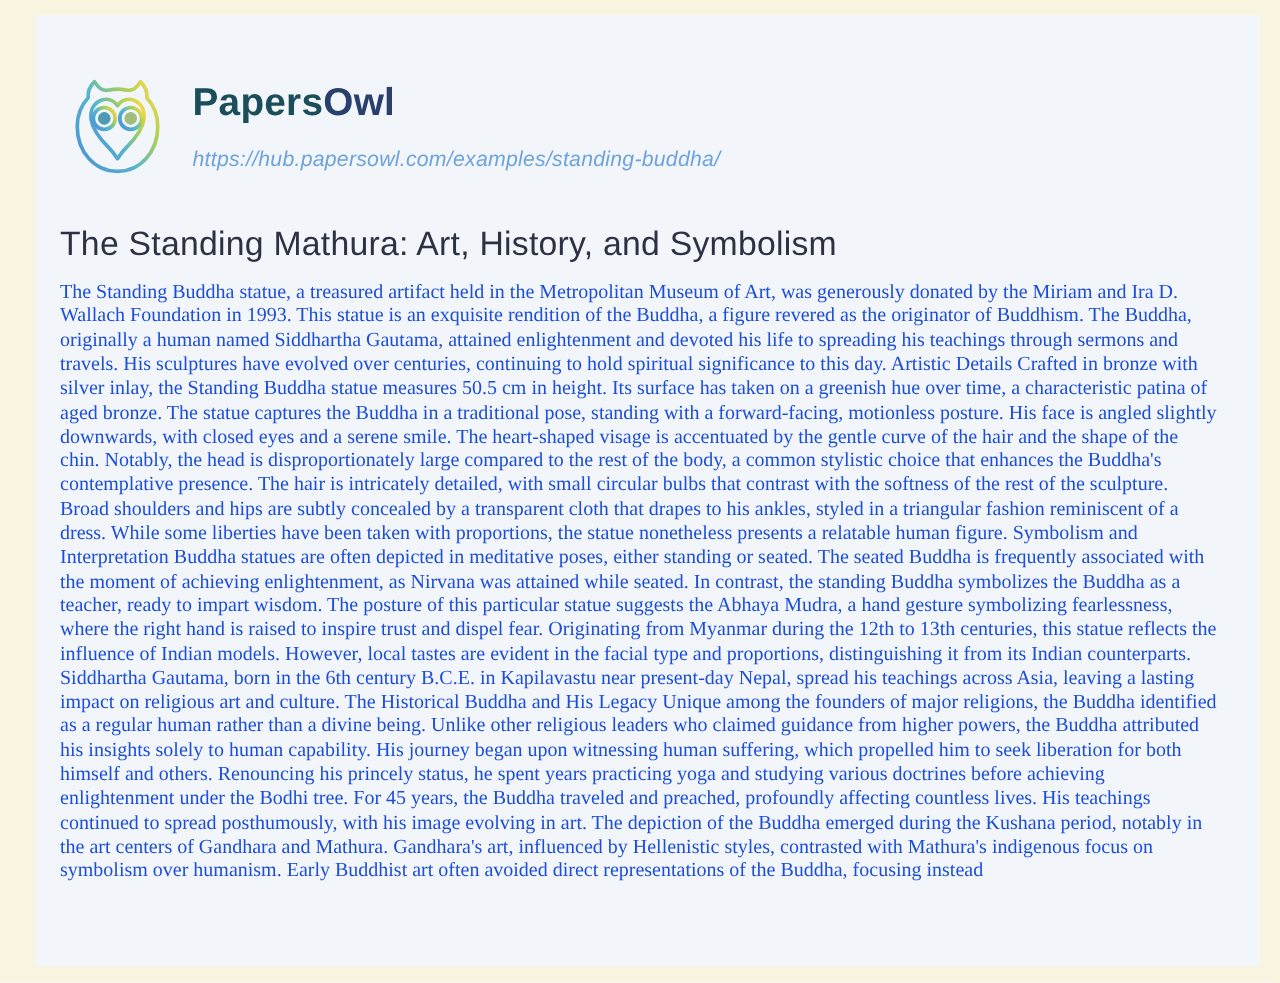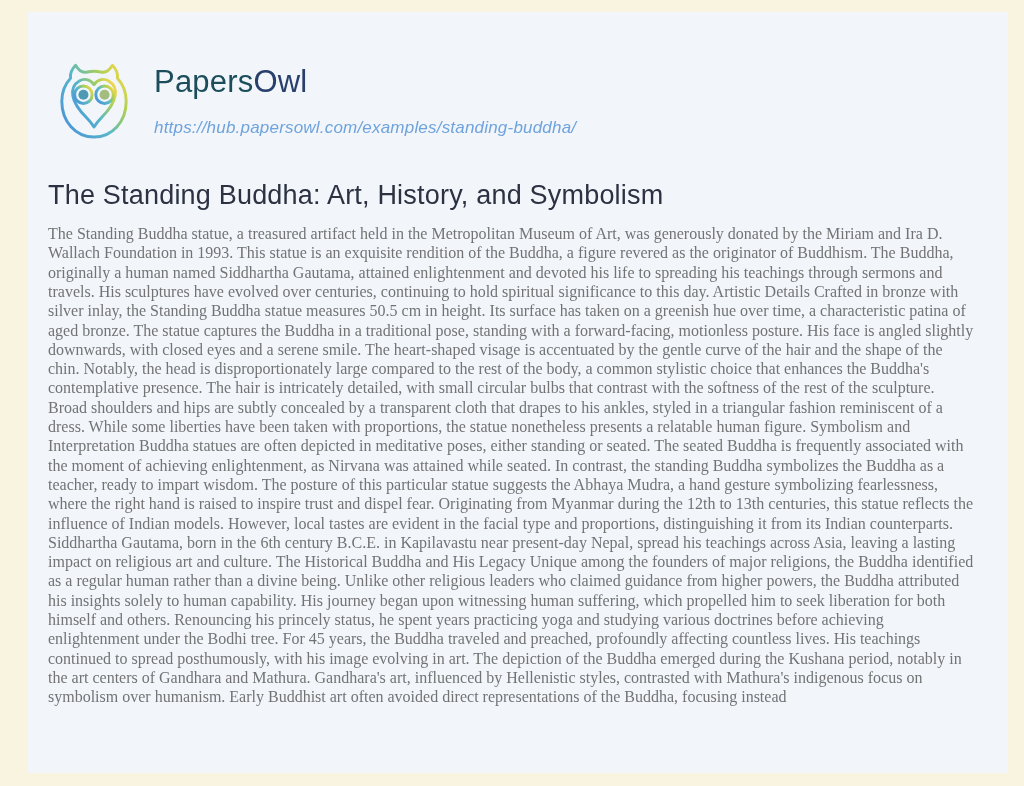--- a/index.html
+++ b/index.html
@@ -34,21 +34,21 @@
     width: 92px;
     height: 92px;
     flex: 0 0 auto;
     display: block;
   }
   .brand-block {
     padding-top: 8px;
   }
   .brand-name {
     font-size: 31px;
-    font-weight: normal;
+    font-weight: bold;
     letter-spacing: 0.2px;
     line-height: 1.1;
   }
   .brand-part-1 { color: #1b4e5a; }
   .brand-part-2 { color: #28406b; }
   .page-url {
     margin-top: 19px;
     font-size: 17px;
     font-style: italic;
     color: #6fa3dc;
@@ -62,21 +62,21 @@
     letter-spacing: 0.2px;
     line-height: 1.3;
   }
   .article-body {
     margin: 11px 0 0 0;
     width: 928px;
     max-width: 100%;
     font-family: "Liberation Serif", serif;
     font-size: 16px;
     line-height: 19.3px;
-    color: #737373;
+    color: #1d4ed8;
     text-align: left;
   }
 </style>
 </head>
 <body>
 
 <div class="page">
 
   <div class="header">
 
@@ -100,17 +100,17 @@
       <circle cx="61.5" cy="41" r="5.5" fill="#a3bd7f"></circle>
     </svg>
 
     <div class="brand-block">
       <div class="brand-name"><span class="brand-part-1">Papers</span><span class="brand-part-2">Owl</span></div>
       <div class="page-url">https://hub.papersowl.com/examples/standing-buddha/</div>
     </div>
 
   </div>
 
-  <h1 class="article-title">The Standing Buddha: Art, History, and Symbolism</h1>
+  <h1 class="article-title">The Standing Mathura: Art, History, and Symbolism</h1>
 
   <p class="article-body">The Standing Buddha statue, a treasured artifact held in the Metropolitan Museum of Art, was generously donated by the Miriam and Ira D. Wallach Foundation in 1993. This statue is an exquisite rendition of the Buddha, a figure revered as the originator of Buddhism. The Buddha, originally a human named Siddhartha Gautama, attained enlightenment and devoted his life to spreading his teachings through sermons and travels. His sculptures have evolved over centuries, continuing to hold spiritual significance to this day. Artistic Details Crafted in bronze with silver inlay, the Standing Buddha statue measures 50.5 cm in height. Its surface has taken on a greenish hue over time, a characteristic patina of aged bronze. The statue captures the Buddha in a traditional pose, standing with a forward-facing, motionless posture. His face is angled slightly downwards, with closed eyes and a serene smile. The heart-shaped visage is accentuated by the gentle curve of the hair and the shape of the chin. Notably, the head is disproportionately large compared to the rest of the body, a common stylistic choice that enhances the Buddha's contemplative presence. The hair is intricately detailed, with small circular bulbs that contrast with the softness of the rest of the sculpture. Broad shoulders and hips are subtly concealed by a transparent cloth that drapes to his ankles, styled in a triangular fashion reminiscent of a dress. While some liberties have been taken with proportions, the statue nonetheless presents a relatable human figure. Symbolism and Interpretation Buddha statues are often depicted in meditative poses, either standing or seated. The seated Buddha is frequently associated with the moment of achieving enlightenment, as Nirvana was attained while seated. In contrast, the standing Buddha symbolizes the Buddha as a teacher, ready to impart wisdom. The posture of this particular statue suggests the Abhaya Mudra, a hand gesture symbolizing fearlessness, where the right hand is raised to inspire trust and dispel fear. Originating from Myanmar during the 12th to 13th centuries, this statue reflects the influence of Indian models. However, local tastes are evident in the facial type and proportions, distinguishing it from its Indian counterparts. Siddhartha Gautama, born in the 6th century B.C.E. in Kapilavastu near present-day Nepal, spread his teachings across Asia, leaving a lasting impact on religious art and culture. The Historical Buddha and His Legacy Unique among the founders of major religions, the Buddha identified as a regular human rather than a divine being. Unlike other religious leaders who claimed guidance from higher powers, the Buddha attributed his insights solely to human capability. His journey began upon witnessing human suffering, which propelled him to seek liberation for both himself and others. Renouncing his princely status, he spent years practicing yoga and studying various doctrines before achieving enlightenment under the Bodhi tree. For 45 years, the Buddha traveled and preached, profoundly affecting countless lives. His teachings continued to spread posthumously, with his image evolving in art. The depiction of the Buddha emerged during the Kushana period, notably in the art centers of Gandhara and Mathura. Gandhara's art, influenced by Hellenistic styles, contrasted with Mathura's indigenous focus on symbolism over humanism. Early Buddhist art often avoided direct representations of the Buddha, focusing instead</p>
 
 </div>
 
 </body></html>

